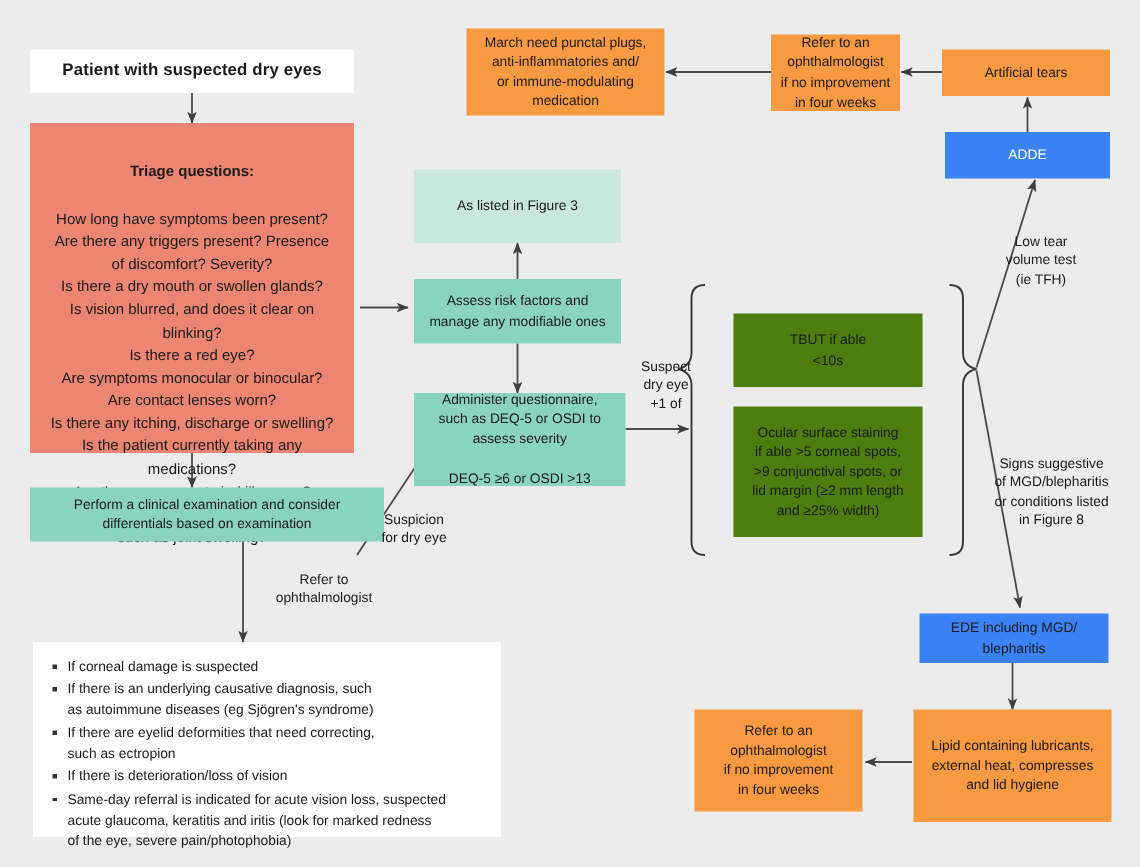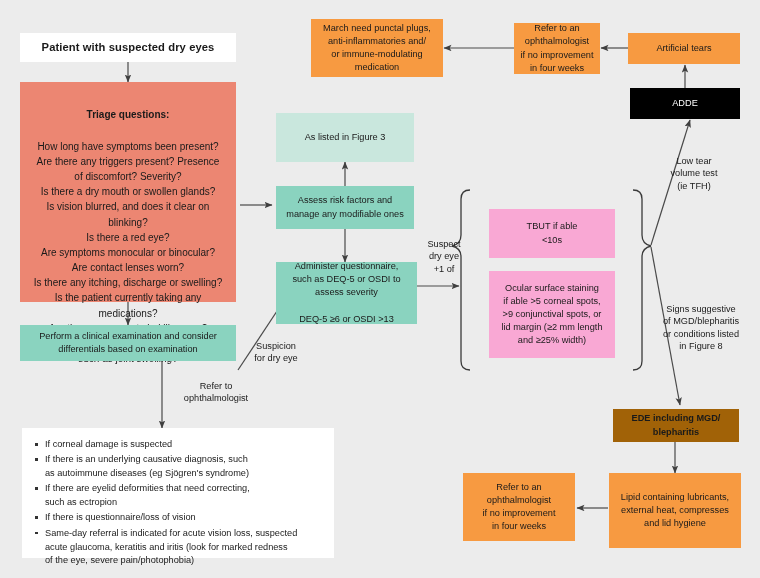--- a/index.html
+++ b/index.html
@@ -19,23 +19,23 @@
     font-size:9.2px;
     line-height:1.42;
     padding:4px 6px;
   }
   .box span{display:block;white-space:pre-line;}
   .white{background:#ffffff;font-weight:bold;font-size:11.2px;letter-spacing:.1px;}
   .salmon{background:#ec8672;}
   .green{background:#8ad3bf;text-align:center;}
   .lightgreen{background:#c9e7dd;}
   .orange{background:#f79a41;}
-  .red{background:#000000;color:#ffffff;}
-  .yellow{background:#f9a8d4;}
-  .blue{background:#a16207;font-weight:bold;}
+  .red{background:#3b82f6;color:#ffffff;}
+  .yellow{background:#4d7c0f;}
+  .blue{background:#3b82f6;}
   .plain{background:#ffffff;text-align:left;align-items:flex-start;justify-content:flex-start;padding:10px 12px;}
 
   .triage-inner{font-size:10px;line-height:1.52;}
   .triage-title{font-weight:bold;display:block;margin-bottom:1px;}
 
   .label{
     position:absolute;
     font-size:9.2px;line-height:1.35;
     text-align:center;
     color:#1a1a1a;
@@ -113,33 +113,33 @@
 Are symptoms monocular or binocular?
 Are contact lenses worn?
 Is there any itching, discharge or swelling?
 Is the patient currently taking any medications?
 Are there any recent viral illnesses?
 Is there any presence of systemic symptoms
 such as joint swelling?</span>
     </span>
   </div>
 
-  <div class="box green" style="left:20px;top:325px;width:216px;height:36px;">
+  <div class="box green" style="left:20px;top:325px;width:236px;height:36px;">
     <span>Perform a clinical examination and consider
 differentials based on examination</span>
   </div>
 
   <div class="box plain" style="left:22px;top:428px;width:312px;height:130px;">
     <ul class="bullets">
       <li>If corneal damage is suspected</li>
       <li style="white-space:pre-line;">If there is an underlying causative diagnosis, such
 as autoimmune diseases (eg Sjögren's syndrome)</li>
       <li style="white-space:pre-line;">If there are eyelid deformities that need correcting,
 such as ectropion</li>
-      <li>If there is questionnaire/loss of vision</li>
+      <li>If there is deterioration/loss of vision</li>
       <li style="white-space:pre-line;">Same-day referral is indicated for acute vision loss, suspected
 acute glaucoma, keratitis and iritis (look for marked redness
 of the eye, severe pain/photophobia)</li>
     </ul>
   </div>
 
   <div class="box lightgreen" style="left:276px;top:113px;width:138px;height:49px;">
     <span>As listed in Figure 3</span>
   </div>
 

